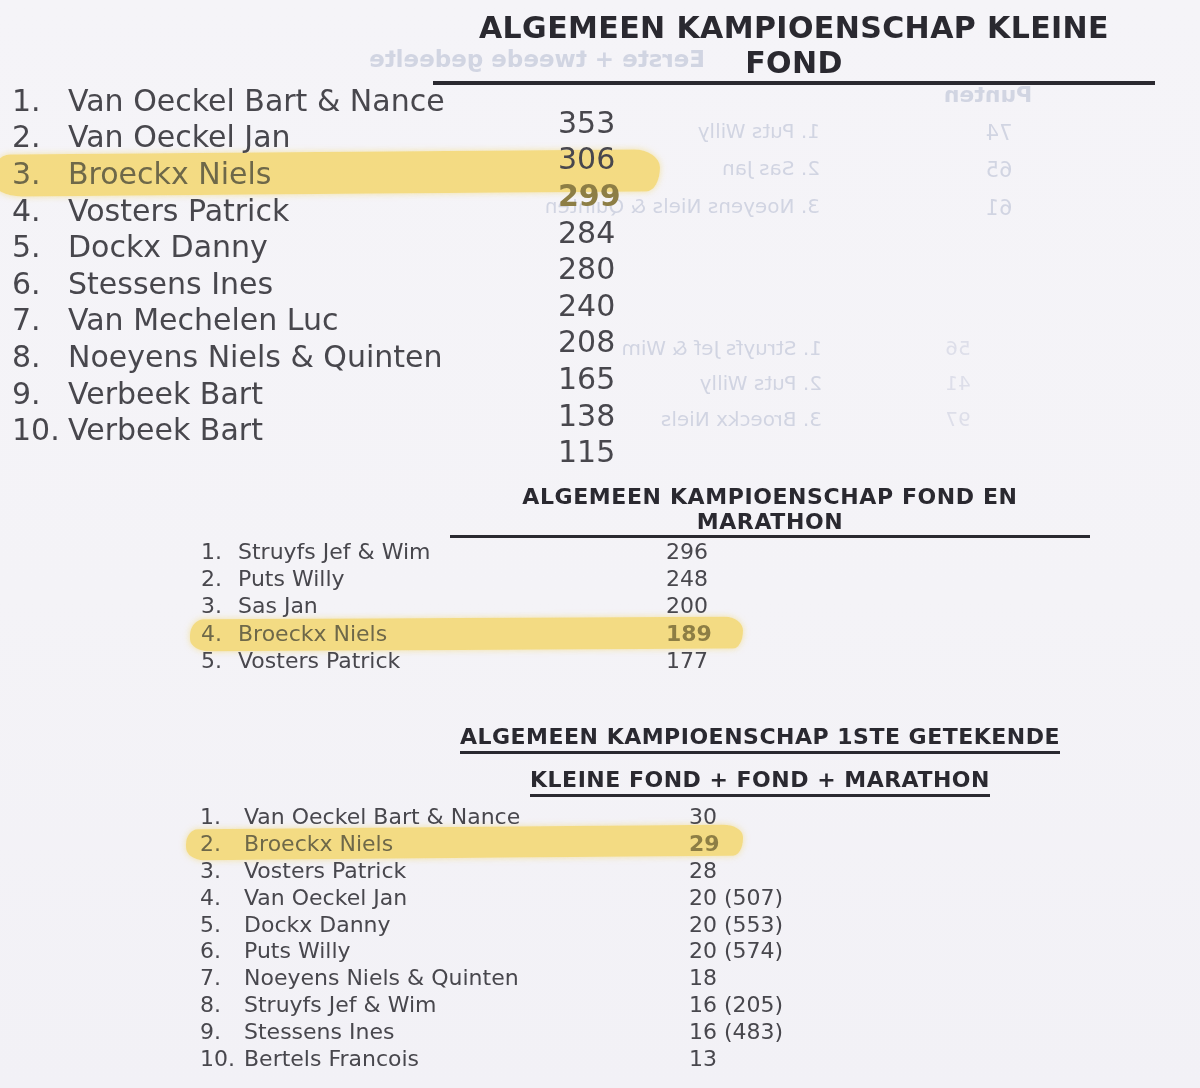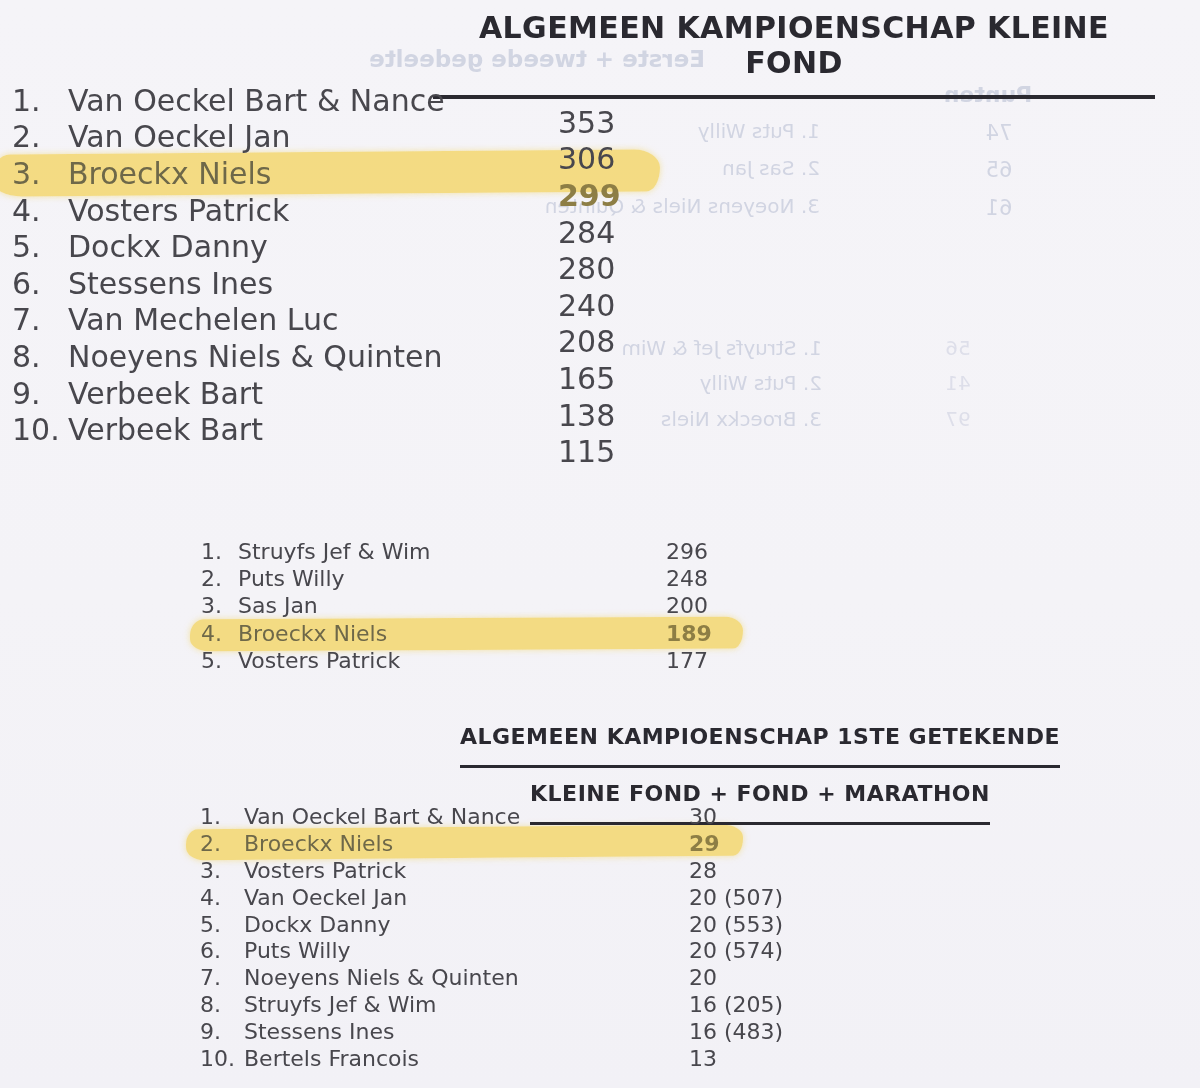--- a/index.html
+++ b/index.html
@@ -13,21 +13,21 @@
   }
 
   
   .title{
     position:absolute;
     font-weight:bold;
     color:#2a2930;
     text-align:center;
     z-index:2;
   }
-  .title .u{display:inline-block;border-bottom:4px solid #2a2930;padding-bottom:15px;}
+  .title .u{display:inline-block;border-bottom:4px solid #2a2930;padding-bottom:1px;}
   .t1{left:433px;top:10px;width:722px;font-size:30px;letter-spacing:0.4px;}
   .t2{left:450px;top:484px;width:640px;font-size:22px;letter-spacing:0.6px;}
   .t2 .u{border-bottom-width:3px;}
   .t3{left:400px;top:724px;width:720px;font-size:22px;letter-spacing:0.5px;line-height:26px;}
   .t3 .u{border-bottom-width:3px;margin-bottom:13px;}
 
   
   .list{position:absolute;color:#48474d;z-index:2;}
   .row{position:relative;display:flex;align-items:center;}
   .rank-number{flex:0 0 auto;}
@@ -166,20 +166,23 @@
         <span class="racer-name">Verbeek Bart</span>
         <span class="points-value">138</span>
       </div>
       <div class="row">
         <span class="rank-number">10.</span>
         <span class="racer-name">Verbeek Bart</span>
         <span class="points-value">115</span>
       </div>
     </div>
 
+  <div class="title t2">
+    <span class="u">ALGEMEEN KAMPIOENSCHAP FOND EN MARATHON</span>
+  </div>
   <div class="list s2">
       <div class="row">
         <span class="rank-number">1.</span>
         <span class="racer-name">Struyfs Jef &amp; Wim</span>
         <span class="points-value">296</span>
       </div>
       <div class="row">
         <span class="rank-number">2.</span>
         <span class="racer-name">Puts Willy</span>
         <span class="points-value">248</span>
@@ -232,21 +235,21 @@
         <span class="points-value">20 (553)</span>
       </div>
       <div class="row">
         <span class="rank-number">6.</span>
         <span class="racer-name">Puts Willy</span>
         <span class="points-value">20 (574)</span>
       </div>
       <div class="row">
         <span class="rank-number">7.</span>
         <span class="racer-name">Noeyens Niels &amp; Quinten</span>
-        <span class="points-value">20</span>
+        <span class="points-value">18</span>
       </div>
       <div class="row">
         <span class="rank-number">8.</span>
         <span class="racer-name">Struyfs Jef &amp; Wim</span>
         <span class="points-value">16 (205)</span>
       </div>
       <div class="row">
         <span class="rank-number">9.</span>
         <span class="racer-name">Stessens Ines</span>
         <span class="points-value">16 (483)</span>

